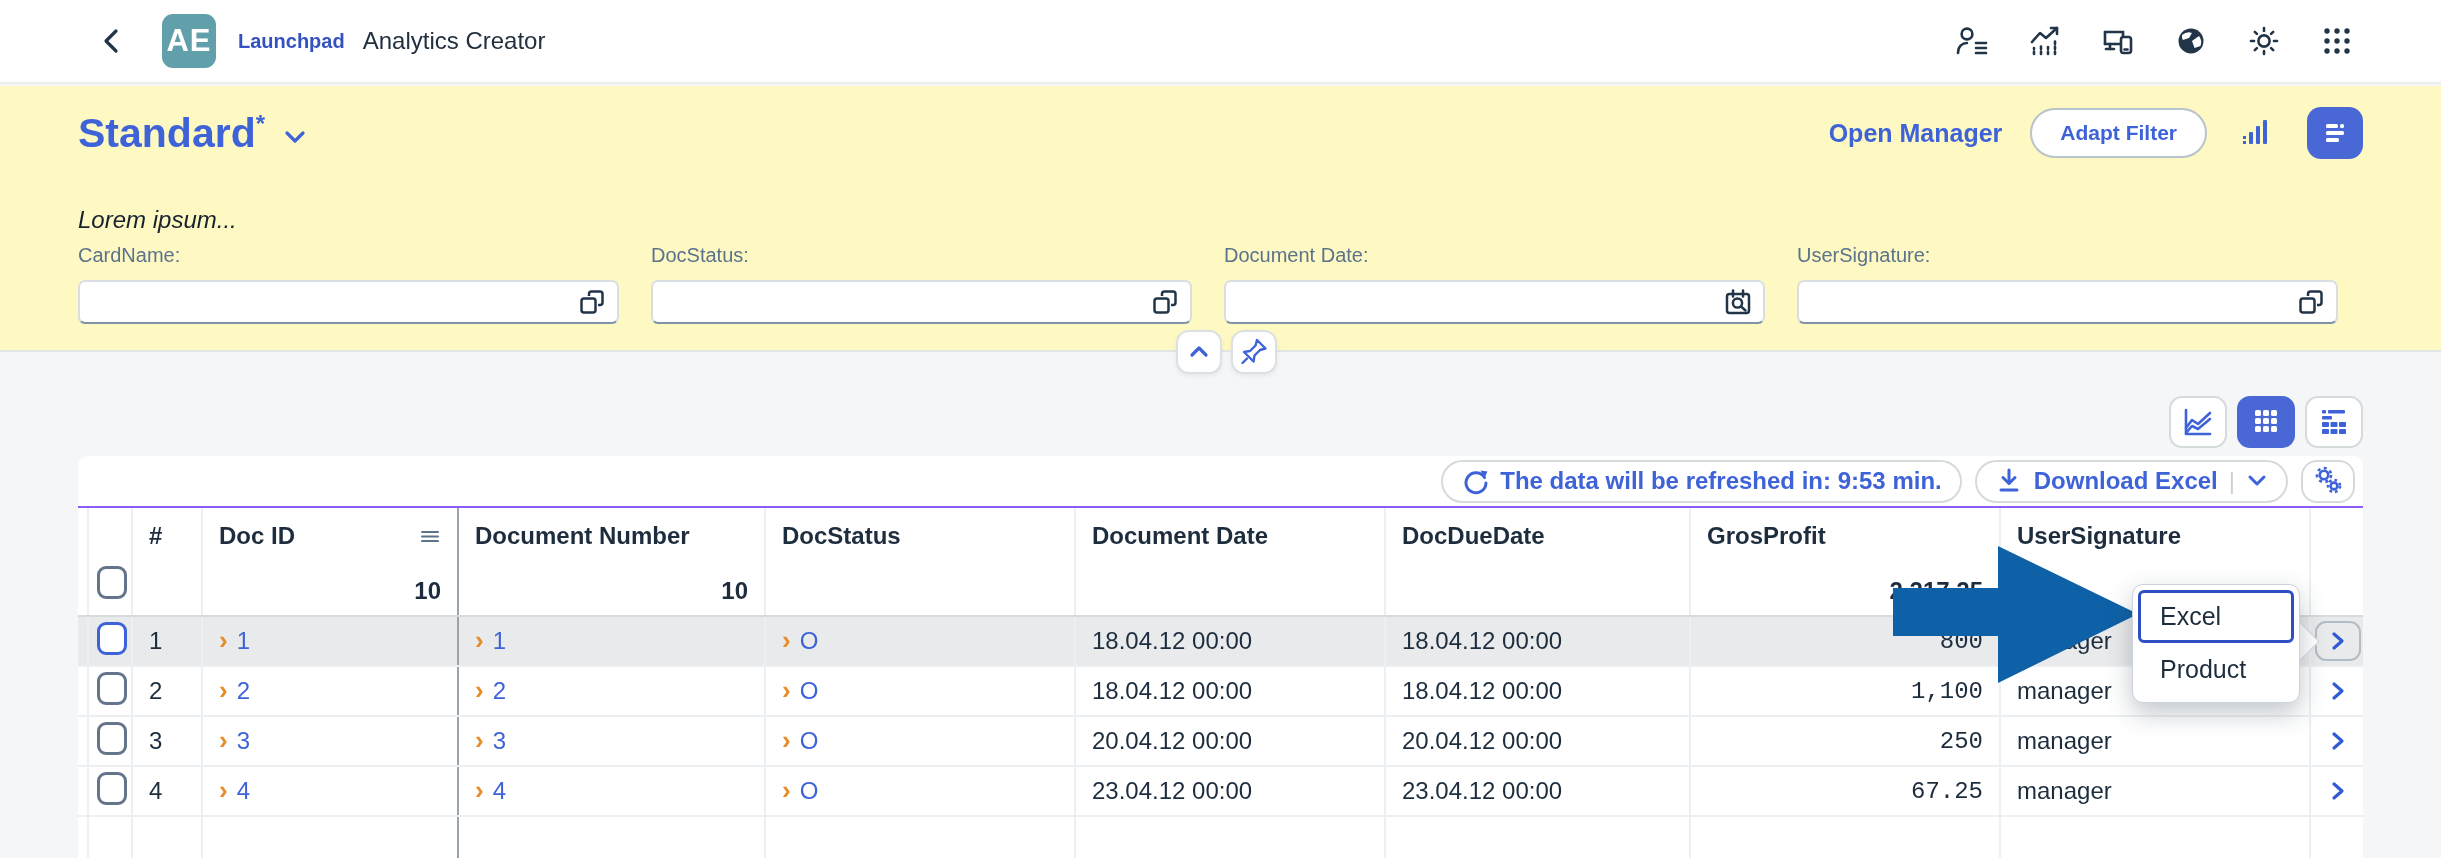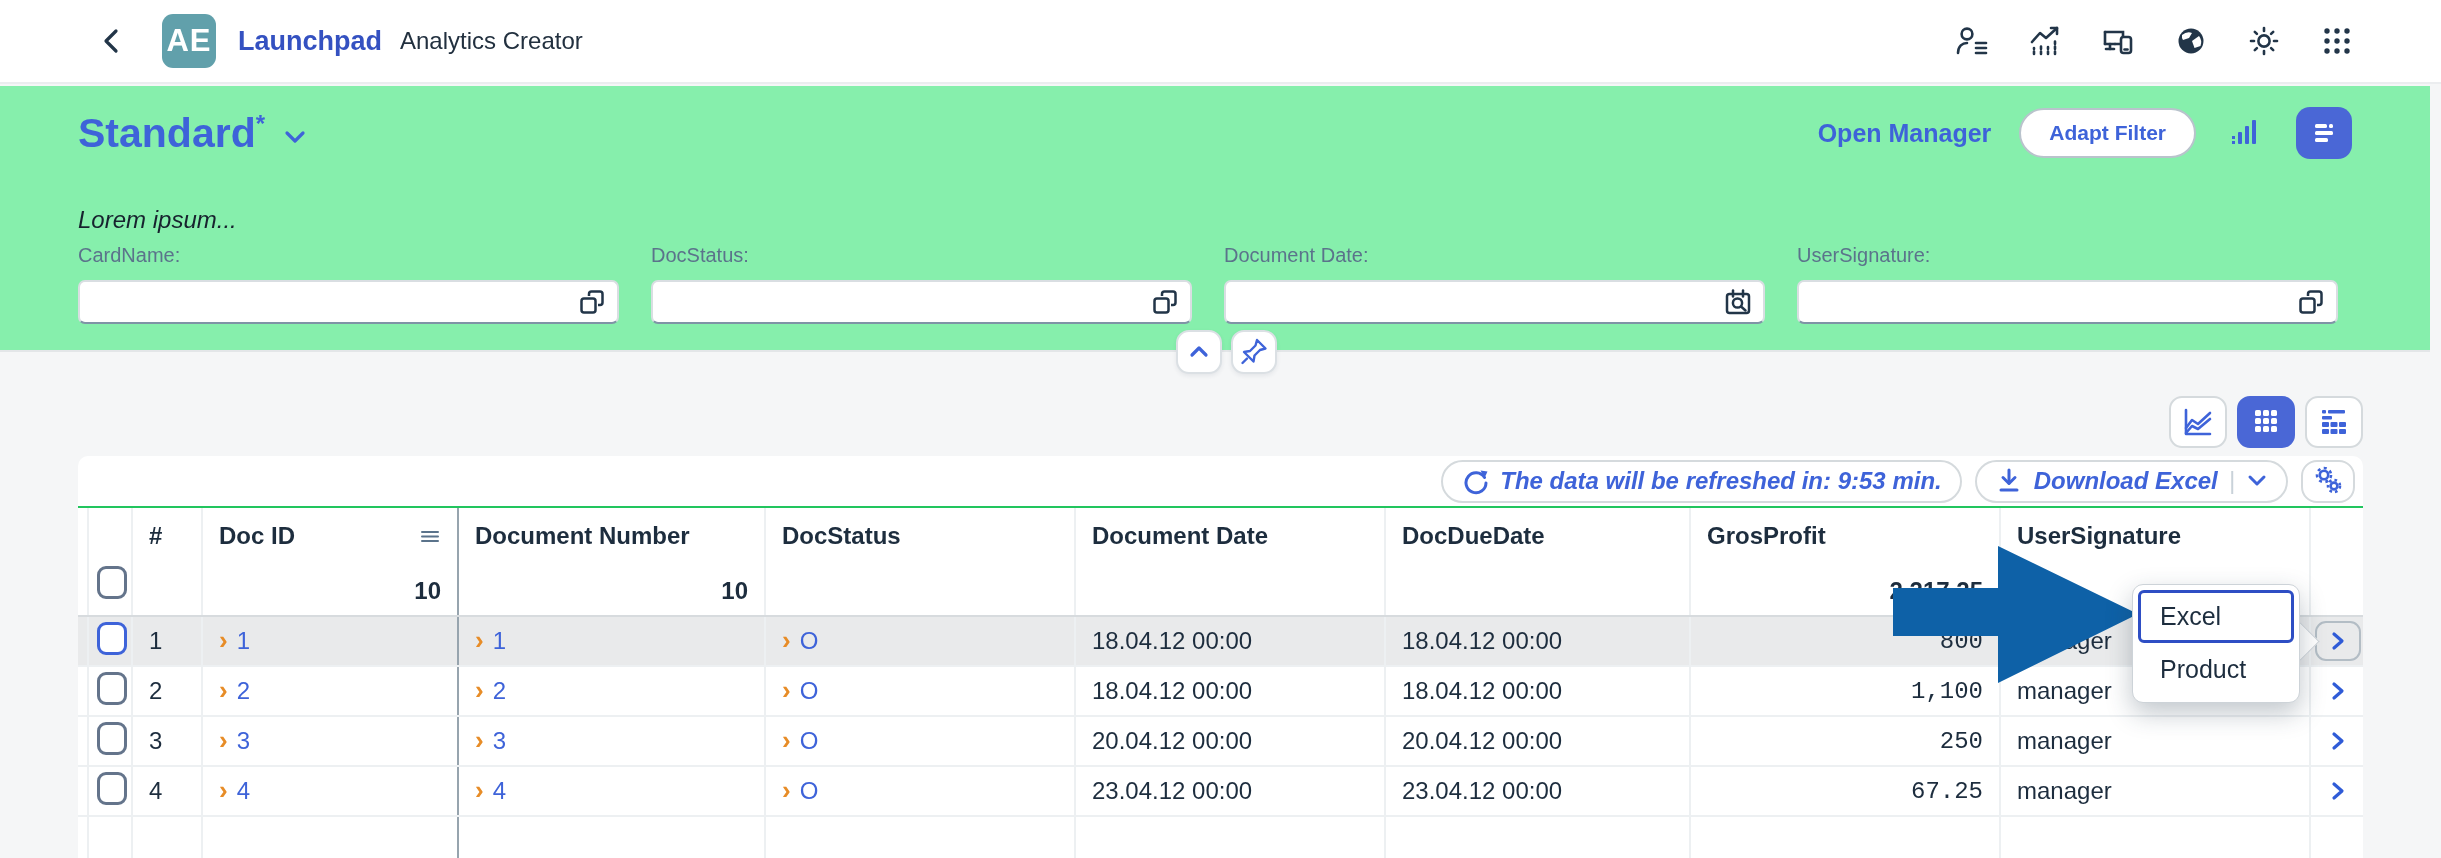--- a/index.html
+++ b/index.html
@@ -5,27 +5,27 @@
   * { box-sizing: border-box; margin: 0; padding: 0; }
   body { font-family: "Liberation Sans", sans-serif; background:#fff; color:#1d2d3e; }
   .screen { position:relative; width:2441px; height:858px; overflow:hidden; background:#f5f6f7; }
 
   
   .shell { position:absolute; top:0; left:0; right:0; height:84px; background:#fff;
            border-bottom:2px solid #ebedef; display:flex; align-items:center; z-index:5; }
   .back-btn { margin-left:94px; width:36px; height:36px; display:flex; align-items:center; justify-content:center; cursor:pointer; }
   .logo { width:54px; height:54px; margin-left:32px; background:#61a0ab; border-radius:11px;
           color:#fff; font-weight:bold; font-size:31px; display:flex; align-items:center; justify-content:center; letter-spacing:1px; }
-  .product { margin-left:22px; font-size:27px; font-weight:bold; color:#3451c1; }
+  .product { margin-left:22px; font-size:20px; font-weight:bold; color:#3451c1; }
   .app-sub { margin-left:18px; font-size:24px; color:#22303f; }
   .shell-icons { margin-left:auto; margin-right:86px; display:flex; gap:37px; align-items:center; }
   .shell-icons .icbtn { width:36px; height:36px; display:flex; align-items:center; justify-content:center; cursor:pointer; }
 
   
-  .filterbar { position:absolute; top:86px; left:0; right:11px; height:266px; background:#86efac;
+  .filterbar { position:absolute; top:86px; left:0; right:0; height:266px; background:#fef9c3;
                border-bottom:2px solid #e3e6e8; z-index:4; }
   .title-row { position:absolute; top:14px; left:78px; right:78px; height:66px; display:flex; align-items:center; }
   .variant-title { font-size:41px; font-weight:bold; color:#3e63d9; }
   .variant-title sup { font-size:24px; }
   .variant-chevron { margin-left:18px; margin-top:8px; }
   .title-actions { margin-left:auto; display:flex; align-items:center; gap:28px; }
   .link-btn { font-size:25px; font-weight:bold; color:#3e63d9; cursor:pointer; }
   .pill-btn { height:50px; border:2px solid #b9c3cc; border-radius:25px; background:#fff;
               display:flex; align-items:center; padding:0 28px; font-size:21px; font-weight:bold; color:#3e63d9; cursor:pointer; }
   .icon-plain-btn { width:44px; height:44px; display:flex; align-items:center; justify-content:center; cursor:pointer; }
@@ -47,21 +47,21 @@
 
   
   .views { position:absolute; top:396px; right:78px; display:flex; gap:10px; z-index:3; }
   .view-btn { width:58px; height:52px; background:#fff; border:2px solid #d5dadd; border-radius:13px;
               display:flex; align-items:center; justify-content:center; cursor:pointer; }
   .view-btn.active { background:#4a67d6; border-color:#4a67d6; }
 
   .card { position:absolute; top:456px; left:78px; width:2285px; bottom:0; background:#fff;
           border-radius:10px 10px 0 0; z-index:2; overflow:hidden; }
   .toolbar { height:52px; display:flex; align-items:center; justify-content:flex-end; gap:13px;
-             padding:0 8px; border-bottom:2px solid #22c55e;font-style:italic; }
+             padding:0 8px; border-bottom:2px solid #8b5cf6; }
   .tb-pill { height:43px; border:2px solid #d5dadd; border-radius:22px; background:#fff; color:#3e63d9;
              font-size:24px; font-weight:bold; display:flex; align-items:center; gap:11px; padding:0 18px; cursor:pointer; }
   .tb-sq { width:54px; justify-content:center; padding:0; border-radius:16px; }
 
   
   table { width:100%; border-collapse:collapse; table-layout:fixed; font-size:24px; }
   th, td { border-right:2px solid #edf0f2; border-bottom:2px solid #edf0f2; padding:0 16px;
            vertical-align:middle; text-align:left; font-weight:normal; overflow:hidden; white-space:nowrap; }
   td:last-child, th:last-child { border-right:none; }
   th.strip, td.strip { padding:0; }

